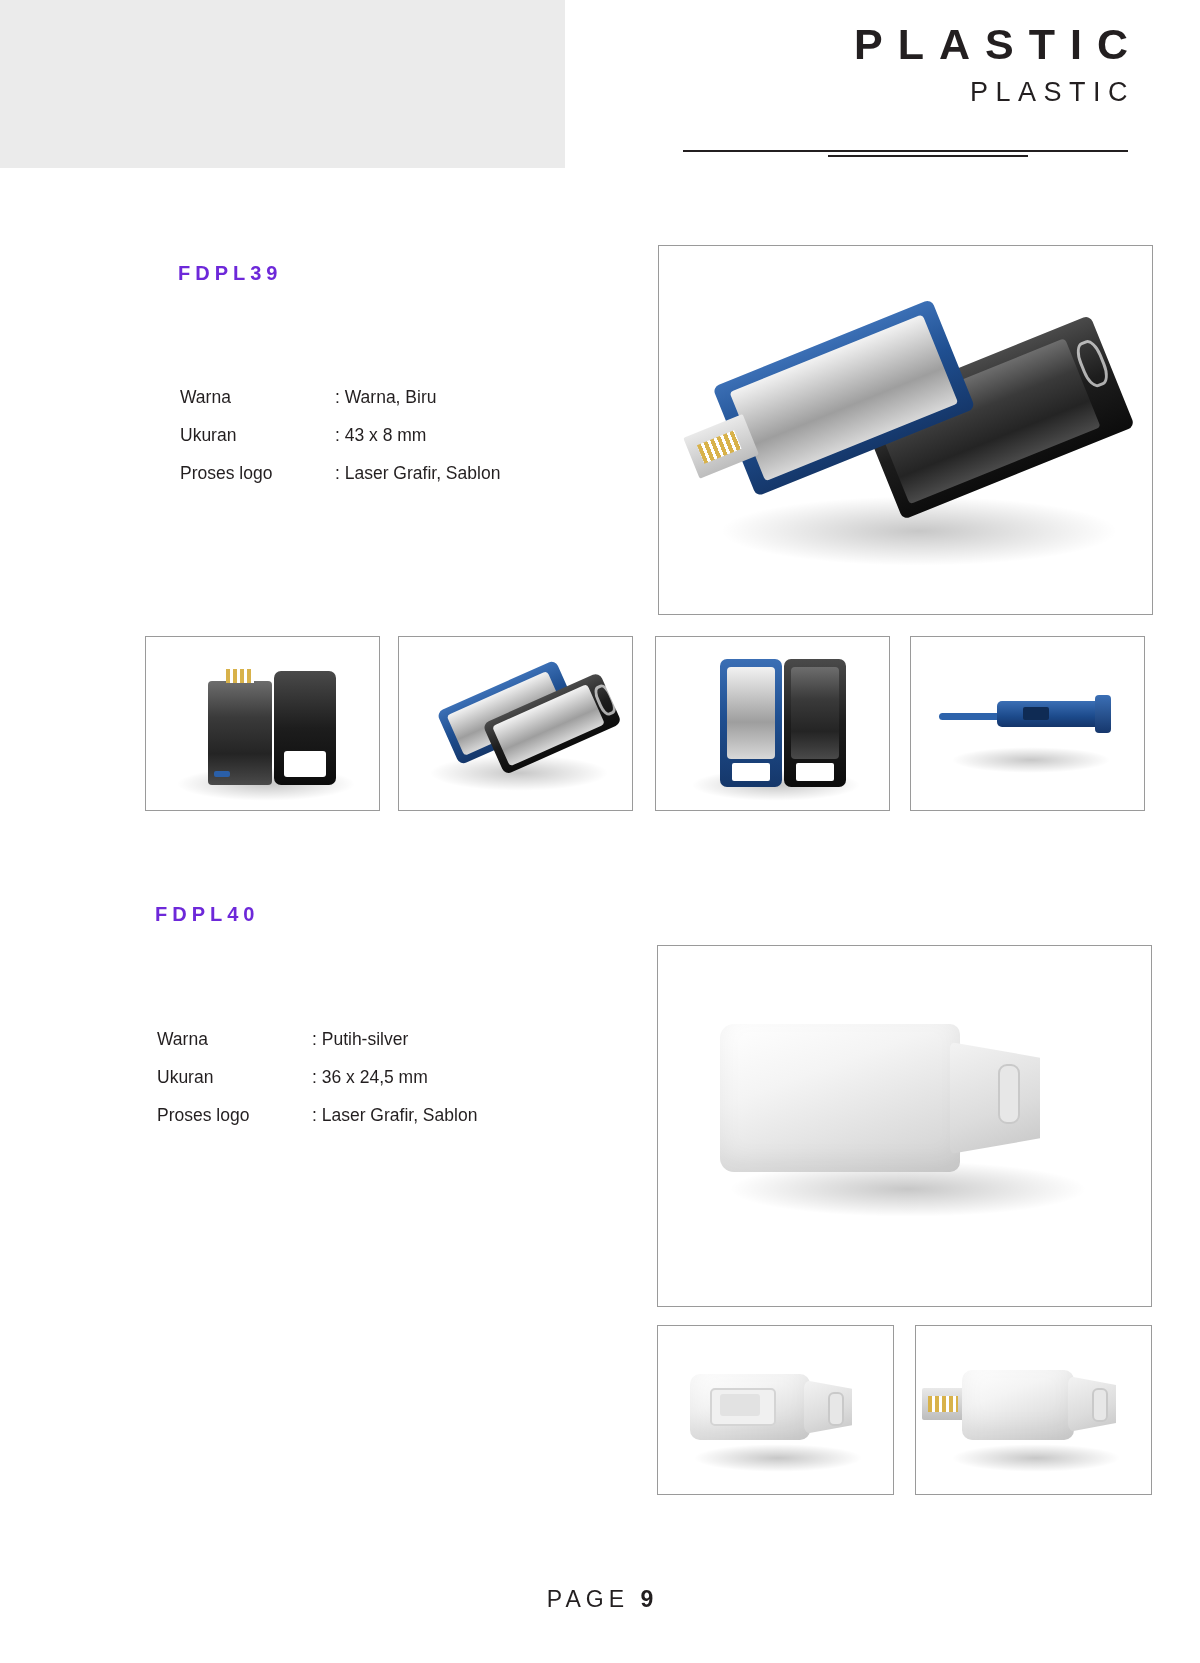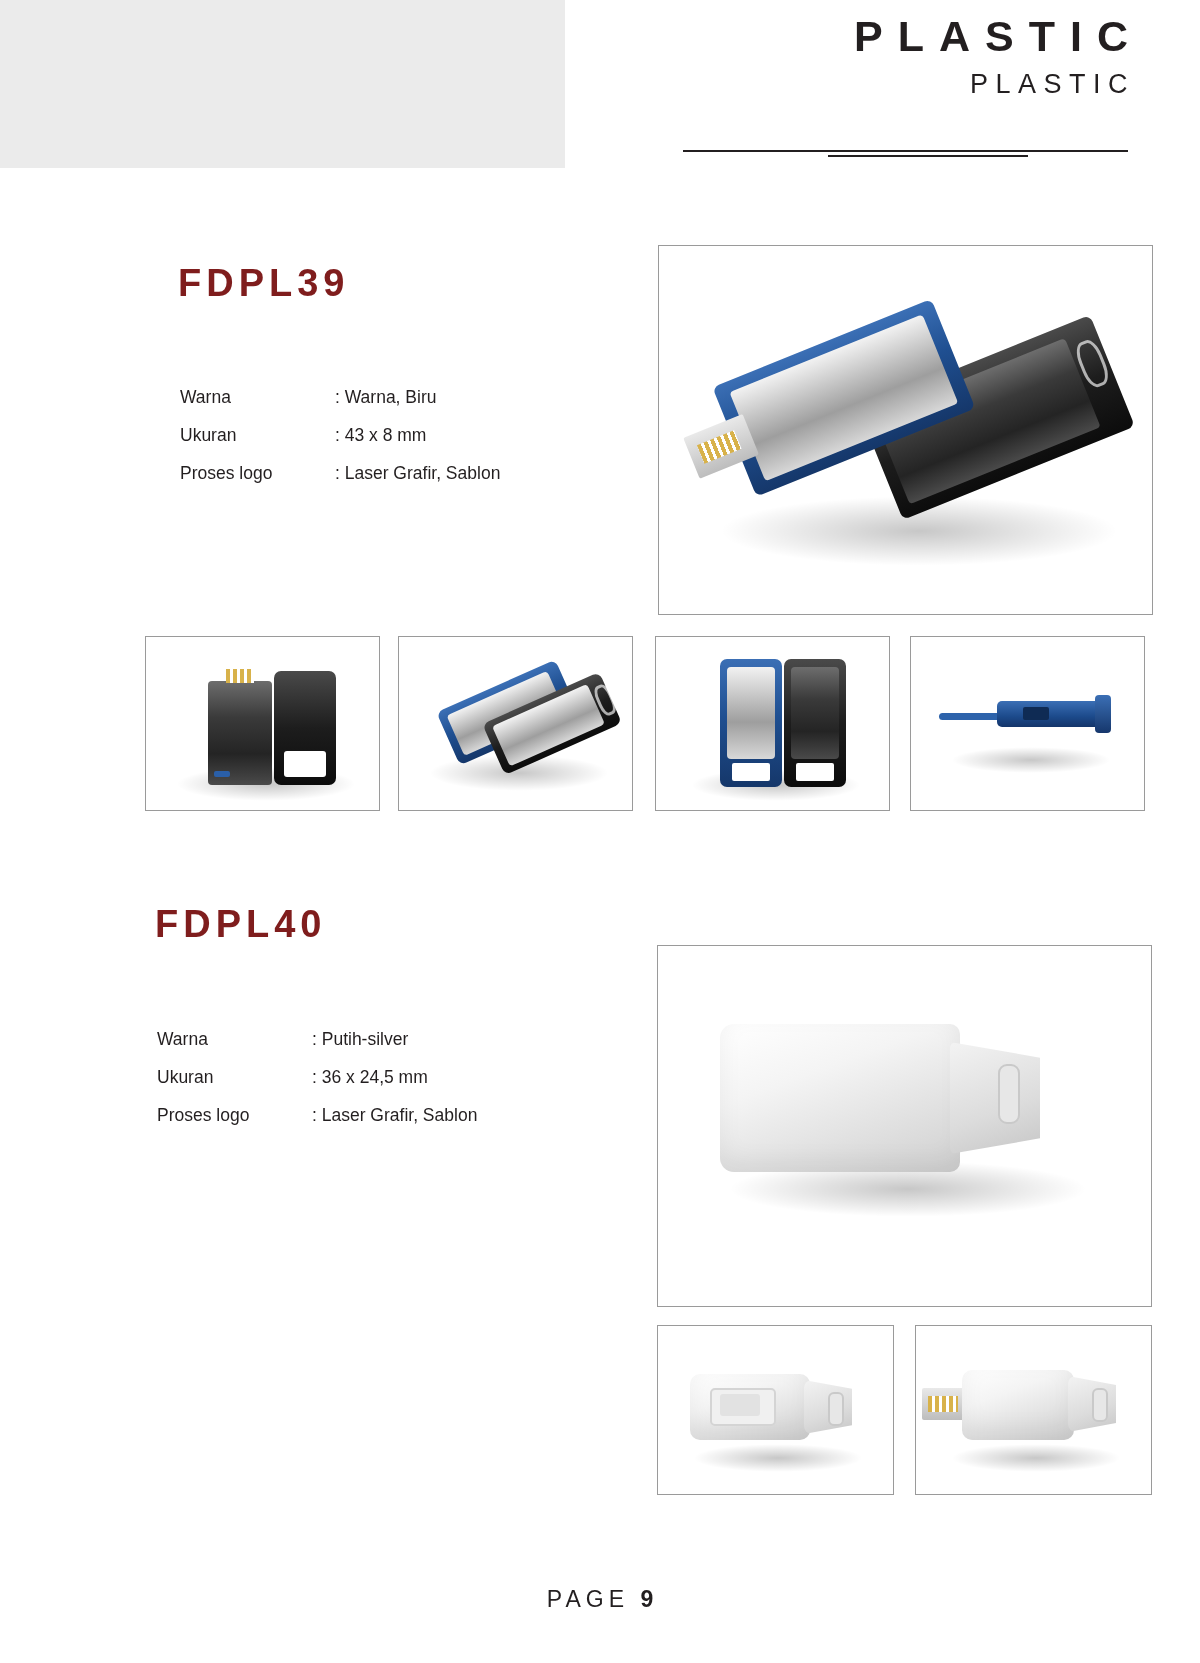--- a/index.html
+++ b/index.html
@@ -25,21 +25,21 @@
     position: absolute;
     left: 0;
     top: 0;
     width: 565px;
     height: 168px;
     background: #ebebeb;
   }
   .header-titles {
     position: absolute;
     right: 72px;
-    top: 14px;
+    top: 22px;
     text-align: right;
     width: 620px;
   }
   .title-main {
     font-size: 43px;
     font-weight: bold;
     letter-spacing: 15px;
     color: #231f20;
     line-height: 1.05;
     margin-right: -15px;
@@ -77,23 +77,23 @@
 
   
   .product {
     position: absolute;
     left: 0;
     width: 1200px;
   }
   .product-code {
     position: absolute;
     font-weight: bold;
-    font-size: 38px;
+    font-size: 20px;
     letter-spacing: 5px;
-    color: #7f1d1d;
+    color: #6d28d9;
   }
   .spec-table {
     position: absolute;
     font-size: 17.5px;
     line-height: 38px;
     color: #231f20;
   }
   .spec-row {
     display: flex;
   }

